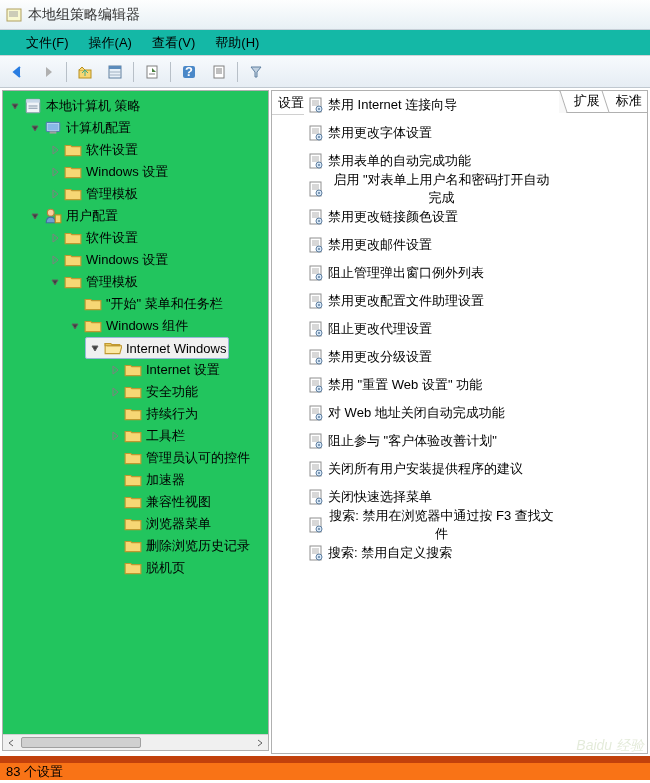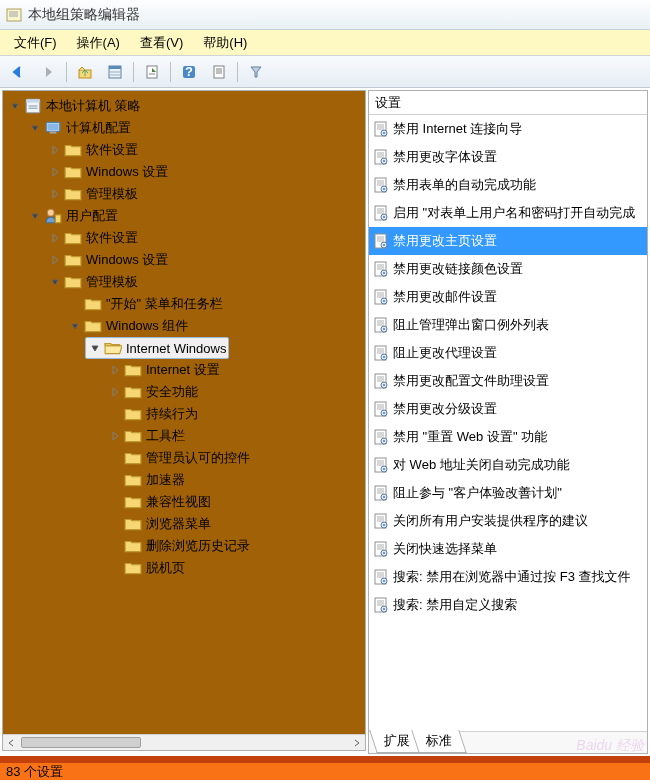--- a/index.html
+++ b/index.html
@@ -2,61 +2,61 @@
 <html><head>
 <meta charset="utf-8">
 <style>
 * { margin: 0; padding: 0; box-sizing: border-box; font-family: "Segoe UI", Tahoma, sans-serif; font-size: 13px; }
 body { background: #fff; width: 650px; height: 783px; overflow: hidden; }
 
 .title-bar { height: 30px; background: linear-gradient(#fdfefe, #e8f0f5); border-bottom: 1px solid #c8d0d8; display: flex; align-items: center; padding: 0 6px; }
 .title-bar .icon { width: 16px; height: 16px; margin-right: 6px; }
 .title-bar .title { font-size: 14px; color: #333; }
 
-.menu-bar { height: 26px; background: #fef9c3; border-bottom: 1px solid #d0d4d8; display: flex; align-items: center; padding: 0 4px; }
+.menu-bar { height: 26px; background: #14b8a6; border-bottom: 1px solid #d0d4d8; display: flex; align-items: center; padding: 0 16px; }
 .menu-bar span { padding: 2px 10px; cursor: default; }
 
 .tool-bar { height: 32px; background: linear-gradient(#f7fafd, #e6edf4); border-bottom: 1px solid #c0c8d0; display: flex; align-items: center; padding: 0 4px; gap: 2px; }
 .tbtn { width: 28px; height: 24px; display: flex; align-items: center; justify-content: center; border: 1px solid transparent; border-radius: 3px; }
 .tsep { width: 1px; height: 20px; background: #b8c0c8; margin: 0 2px; }
 
 .client { display: flex; height: 668px; }
 
-.tree-pane { width: 364px; border: 1px solid #b0b0b0; background: #a16207; margin: 2px 1px 5px 2px; position: relative; overflow: hidden; }
+.tree-pane { width: 267px; border: 1px solid #b0b0b0; background: #22c55e; margin: 2px 1px 5px 2px; position: relative; overflow: hidden; }
 .tree-body { position: absolute; inset: 0 0 16px 0; overflow: auto; padding: 4px 2px; white-space: nowrap; }
 .tree ul { list-style: none; }
 .tree li { display: block; }
 .tree .row { display: inline-flex; align-items: center; height: 22px; padding: 0 2px; border: 1px solid transparent; border-radius: 2px; }
 .tree .row.selected { background: #f0f0f0; border-color: #99b8d8; }
 .tree .caret { width: 14px; height: 14px; display: flex; align-items: center; justify-content: center; margin-right: 2px; }
 .tree .caret svg { width: 10px; height: 10px; }
 .tree .icn { width: 18px; height: 18px; margin-right: 4px; flex-shrink: 0; }
 .tree .children { padding-left: 20px; }
 .hscroll { position: absolute; left: 0; right: 0; bottom: 0; height: 16px; background: #f0f0f0; border-top: 1px solid #d0d0d0; }
 .hscroll .thumb { position: absolute; top: 2px; bottom: 2px; left: 18px; width: 120px; background: #d0d0d0; border: 1px solid #a0a0a0; border-radius: 2px; }
 .hscroll .arrow { position: absolute; top: 0; bottom: 0; width: 16px; display: flex; align-items: center; justify-content: center; }
 .hscroll .arrow.l { left: 0; }
 .hscroll .arrow.r { right: 0; }
 
-.list-pane { flex: 1; border: 1px solid #b0b0b0; background: #fff; margin: 2px 2px 2px 1px; position: relative; overflow: hidden; display: flex; flex-direction: column; }
+.list-pane { flex: 1; border: 1px solid #b0b0b0; background: #fff; margin: 2px 2px 2px 1px; position: relative; overflow: hidden; display: flex; }
 .list-header { height: 24px; border-bottom: 1px solid #d0d0d0; display: flex; align-items: center; padding-left: 6px; font-size: 13px; }
 .list-body { flex: 1; overflow: auto; }
 .list-item { display: flex; align-items: center; height: 28px; padding: 0 4px; text-align: center; }
 .list-item .icn { width: 16px; height: 16px; margin-right: 4px; flex-shrink: 0; }
 .list-item.selected { background: #3399ff; color: #fff; }
 .tabs-row { height: 22px; border-top: 1px solid #d0d0d0; display: flex; align-items: flex-end; padding-left: 4px; background: #f8f8f8; }
 .tab { position: relative; padding: 2px 10px; margin-right: -6px; background: #fff; border: 1px solid #b0b0b0; border-top: none; font-size: 12px; transform: skewX(18deg); }
 .tab > span { display: inline-block; transform: skewX(-18deg); }
 .tab.active { z-index: 1; background: #fff; }
 
 .status-bar { height: 24px; border-top: 7px solid #c2410c; display: flex; align-items: center; padding: 0 6px; font-size: 13px; background: #f97316; }
 .caret.open path { stroke: #606060; }
 .caret.closed path { stroke: #808080; }
 
-.watermark { position: absolute; right: 6px; bottom: 28px; opacity: 0.15; font-size: 14px; color: #a21caf; pointer-events: none; font-style: italic; }
+.watermark { position: absolute; right: 6px; bottom: 28px; opacity: 0.15; font-size: 14px; color: #4d7c0f; pointer-events: none; font-style: italic; }
 </style>
 </head>
 <body>
 
 <div class="title-bar">
   <span class="icon">
     <svg viewBox="0 0 16 16">
         <rect x="1" y="2" width="14" height="12" fill="#f8f8d0" stroke="#b0a060"></rect>
         <line x1="3" y1="5" x2="12" y2="5" stroke="#a0a0a0"></line>
         <line x1="3" y1="7" x2="12" y2="7" stroke="#a0a0a0"></line>
@@ -419,31 +419,20 @@
           <span class="icn"><svg viewBox="0 0 16 16">
               <rect x="2" y="1" width="11" height="14" fill="#fff" stroke="#909090"></rect>
               <line x1="4" y1="4" x2="11" y2="4" stroke="#b0b0b0"></line>
               <line x1="4" y1="6" x2="11" y2="6" stroke="#b0b0b0"></line>
               <line x1="4" y1="8" x2="11" y2="8" stroke="#b0b0b0"></line>
               <circle cx="11" cy="12" r="3" fill="#d8e8f8" stroke="#6080a0"></circle>
               <circle cx="11" cy="12" r="1" fill="#6080a0"></circle>
             </svg></span>
           <span>启用 "对表单上用户名和密码打开自动完成</span>
         </div>
-        <div class="list-item selected">
-          <span class="icn"><svg viewBox="0 0 16 16">
-              <rect x="2" y="1" width="11" height="14" fill="#fff" stroke="#909090"></rect>
-              <line x1="4" y1="4" x2="11" y2="4" stroke="#b0b0b0"></line>
-              <line x1="4" y1="6" x2="11" y2="6" stroke="#b0b0b0"></line>
-              <line x1="4" y1="8" x2="11" y2="8" stroke="#b0b0b0"></line>
-              <circle cx="11" cy="12" r="3" fill="#d8e8f8" stroke="#6080a0"></circle>
-              <circle cx="11" cy="12" r="1" fill="#6080a0"></circle>
-            </svg></span>
-          <span>禁用更改主页设置</span>
-        </div>
         <div class="list-item">
           <span class="icn"><svg viewBox="0 0 16 16">
               <rect x="2" y="1" width="11" height="14" fill="#fff" stroke="#909090"></rect>
               <line x1="4" y1="4" x2="11" y2="4" stroke="#b0b0b0"></line>
               <line x1="4" y1="6" x2="11" y2="6" stroke="#b0b0b0"></line>
               <line x1="4" y1="8" x2="11" y2="8" stroke="#b0b0b0"></line>
               <circle cx="11" cy="12" r="3" fill="#d8e8f8" stroke="#6080a0"></circle>
               <circle cx="11" cy="12" r="1" fill="#6080a0"></circle>
             </svg></span>
           <span>禁用更改链接颜色设置</span>
@@ -472,32 +461,32 @@
         </div>
         <div class="list-item">
           <span class="icn"><svg viewBox="0 0 16 16">
               <rect x="2" y="1" width="11" height="14" fill="#fff" stroke="#909090"></rect>
               <line x1="4" y1="4" x2="11" y2="4" stroke="#b0b0b0"></line>
               <line x1="4" y1="6" x2="11" y2="6" stroke="#b0b0b0"></line>
               <line x1="4" y1="8" x2="11" y2="8" stroke="#b0b0b0"></line>
               <circle cx="11" cy="12" r="3" fill="#d8e8f8" stroke="#6080a0"></circle>
               <circle cx="11" cy="12" r="1" fill="#6080a0"></circle>
             </svg></span>
+          <span>禁用更改配置文件助理设置</span>
+        </div>
+        <div class="list-item">
+          <span class="icn"><svg viewBox="0 0 16 16">
+              <rect x="2" y="1" width="11" height="14" fill="#fff" stroke="#909090"></rect>
+              <line x1="4" y1="4" x2="11" y2="4" stroke="#b0b0b0"></line>
+              <line x1="4" y1="6" x2="11" y2="6" stroke="#b0b0b0"></line>
+              <line x1="4" y1="8" x2="11" y2="8" stroke="#b0b0b0"></line>
+              <circle cx="11" cy="12" r="3" fill="#d8e8f8" stroke="#6080a0"></circle>
+              <circle cx="11" cy="12" r="1" fill="#6080a0"></circle>
+            </svg></span>
           <span>阻止更改代理设置</span>
-        </div>
-        <div class="list-item">
-          <span class="icn"><svg viewBox="0 0 16 16">
-              <rect x="2" y="1" width="11" height="14" fill="#fff" stroke="#909090"></rect>
-              <line x1="4" y1="4" x2="11" y2="4" stroke="#b0b0b0"></line>
-              <line x1="4" y1="6" x2="11" y2="6" stroke="#b0b0b0"></line>
-              <line x1="4" y1="8" x2="11" y2="8" stroke="#b0b0b0"></line>
-              <circle cx="11" cy="12" r="3" fill="#d8e8f8" stroke="#6080a0"></circle>
-              <circle cx="11" cy="12" r="1" fill="#6080a0"></circle>
-            </svg></span>
-          <span>禁用更改配置文件助理设置</span>
         </div>
         <div class="list-item">
           <span class="icn"><svg viewBox="0 0 16 16">
               <rect x="2" y="1" width="11" height="14" fill="#fff" stroke="#909090"></rect>
               <line x1="4" y1="4" x2="11" y2="4" stroke="#b0b0b0"></line>
               <line x1="4" y1="6" x2="11" y2="6" stroke="#b0b0b0"></line>
               <line x1="4" y1="8" x2="11" y2="8" stroke="#b0b0b0"></line>
               <circle cx="11" cy="12" r="3" fill="#d8e8f8" stroke="#6080a0"></circle>
               <circle cx="11" cy="12" r="1" fill="#6080a0"></circle>
             </svg></span>

